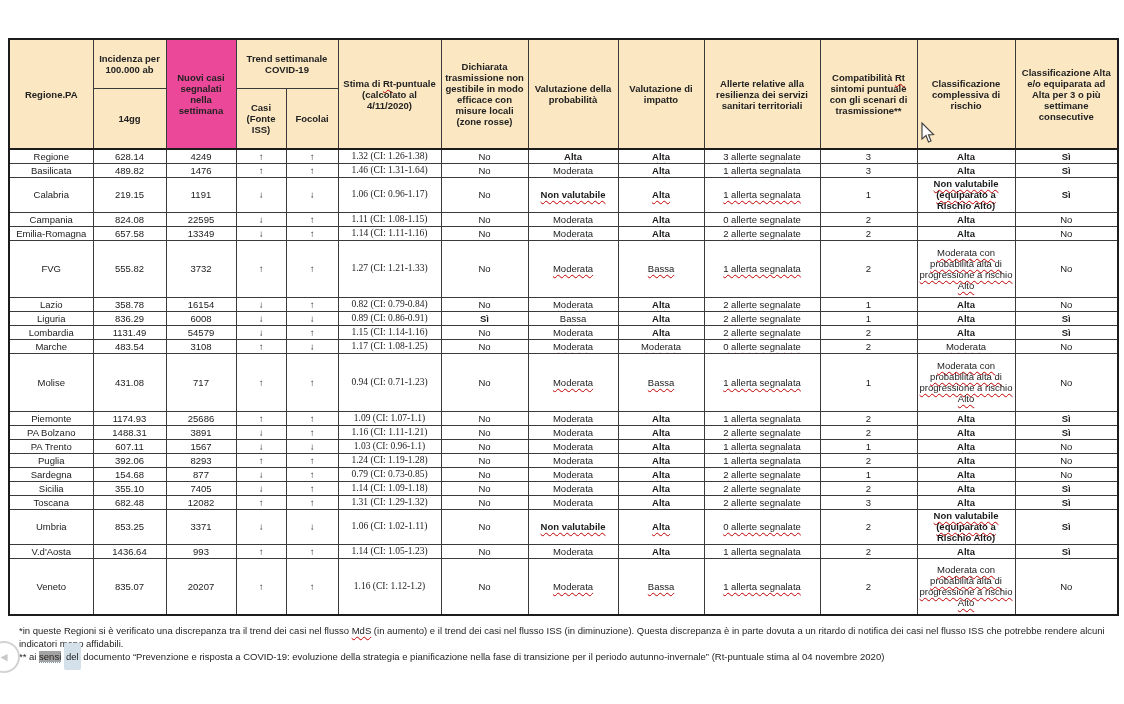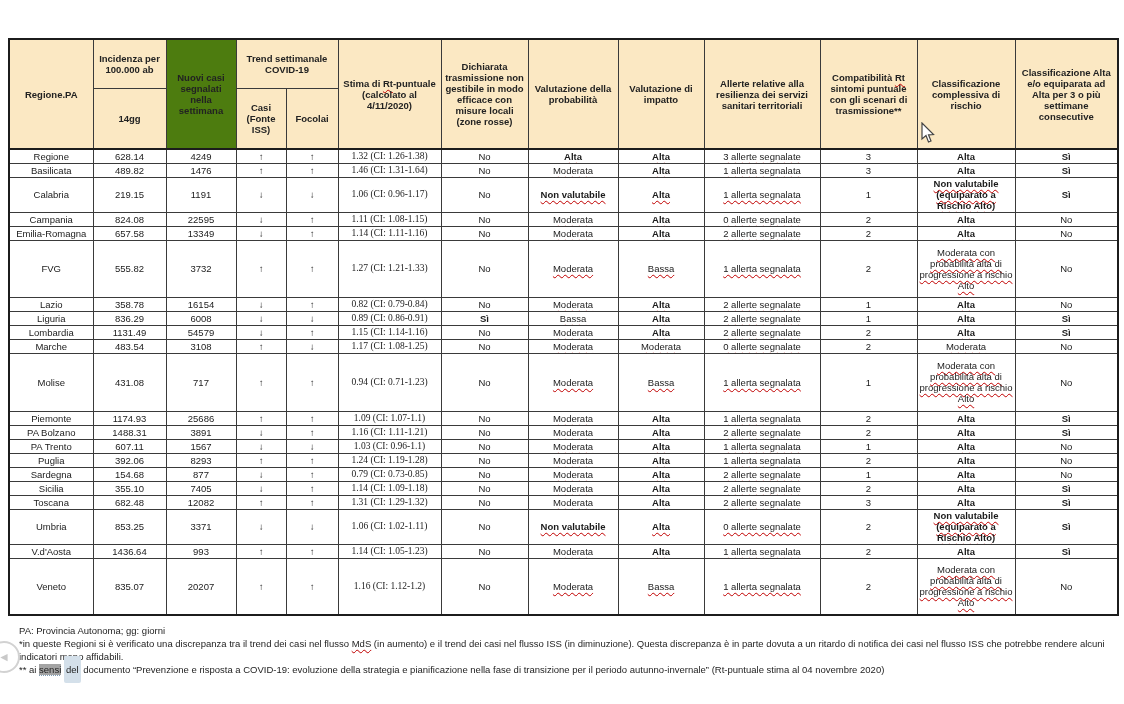--- a/index.html
+++ b/index.html
@@ -18,21 +18,21 @@
     padding:0 2px; overflow:hidden;
     color:#1b1b1b;
   }
   #risk-table thead th {
     background:#fbe8c3;
     font-weight:bold; font-size:9.5px; line-height:11px; color:#222;
   }
   #risk-table thead { border-bottom:2px solid #1c1c1c; }
   #risk-table thead tr.hrow-a { height:49px; }
   #risk-table thead tr.hrow-b { height:61px; }
-  #risk-table th.dark { background:#4d7c0f; }
+  #risk-table th.dark { background:#ec4899; }
   #risk-table tbody td { background:#fff; font-size:9.5px; line-height:11px; }
   #risk-table tbody tr { height:14px; }
 
   
   td.rb  { color:#c00000; font-weight:bold;
            text-decoration:underline wavy #c00000 1px; text-underline-offset:2px; }
   td.rbp { color:#c00000; font-weight:bold; }
   td.r   { color:#c00000;
            text-decoration:underline wavy #c00000 1px; text-underline-offset:2px; }
   td.b   { color:#111; font-weight:normal;
@@ -415,21 +415,20 @@
           <td class="ksq">Bassa</td>
           <td class="r">1 allerta segnalata</td>
           <td>2</td>
           <td class="b">Moderata con probabilità alta di progressione a rischio Alto</td>
           <td>No</td>
         </tr>
       </tbody>
   </table>
 
   <div id="footnotes">
-    <div><span>PA: Provincia Autonoma; gg: giorni</span></div>
     <div><span>*in queste Regioni si è verificato una discrepanza tra il trend dei casi nel flusso </span><span class="mds">MdS</span><span> (in aumento) e il trend dei casi nel flusso ISS (in diminuzione). Questa discrepanza è in parte dovuta a un ritardo di notifica dei casi nel flusso ISS che potrebbe rendere alcuni indicatori meno affidabili.</span></div>
     <div><span>** ai </span><span class="sensi">sensi</span><span> </span><span class="del">del</span><span> documento “Prevenzione e risposta a COVID-19: evoluzione della strategia e pianificazione nella fase di transizione per il periodo autunno-invernale” (Rt-puntuale stima al 04 novembre 2020)</span></div>
   </div>
 
   <div id="nav-back">
     <span>◄</span>
   </div>
 
   <svg id="cursor" viewBox="0 0 16 22">
     <path d="M2,1 L2,17 L6,13.5 L8.5,20 L11,19 L8.5,12.8 L13.5,12.5 Z" fill="#ffffff" stroke="#444" stroke-width="1.2"></path>

